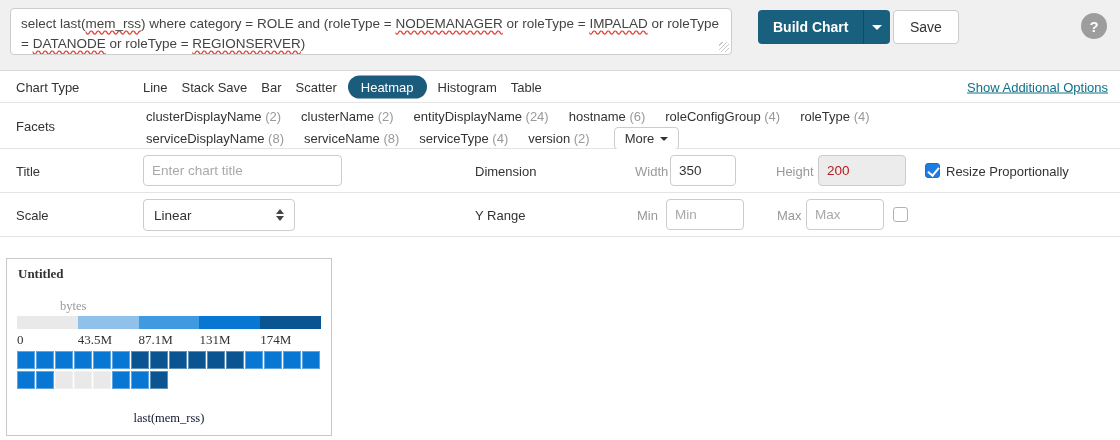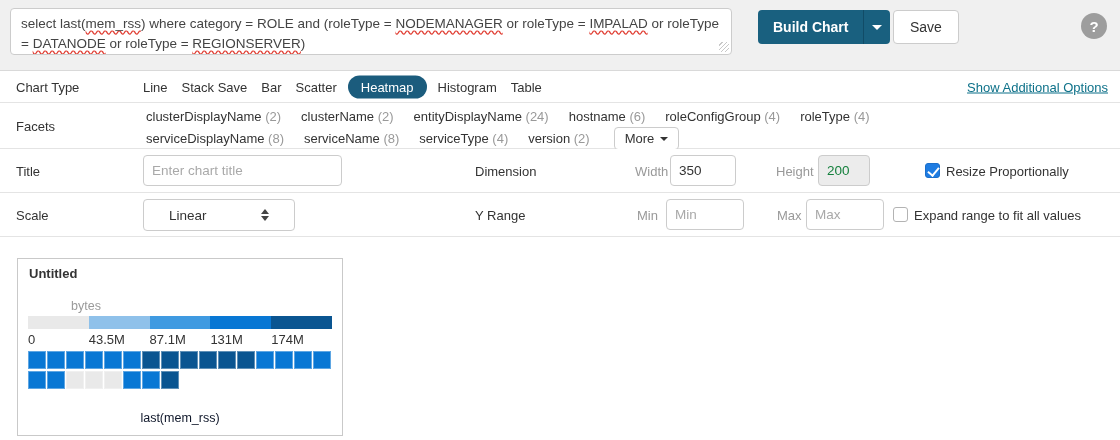--- a/index.html
+++ b/index.html
@@ -51,44 +51,44 @@
   .text-input { height: 31px; border: 1px solid #ccc; border-radius: 4px; padding: 0 8px; font-size: 13.5px;
     font-family: inherit; color: #333; background: #fff; }
   .text-input::placeholder { color: #a9a9a9; }
   .gray-label { color: #999; }
 
   .title-input { position: absolute; left: 143px; top: 6px; width: 199px; }
   .dim-label { position: absolute; left: 475px; top: 50%; transform: translateY(-50%); }
   .width-label { position: absolute; left: 635px; top: 50%; transform: translateY(-50%); }
   .width-input { position: absolute; left: 670px; top: 6px; width: 66px; }
   .height-label { position: absolute; left: 776px; top: 50%; transform: translateY(-50%); }
-  .height-input { position: absolute; left: 818px; top: 6px; width: 52px; background: #ececec; color: #15803d; }
+  .height-input { position: absolute; left: 818px; top: 6px; width: 88px; background: #ececec; color: #b91c1c; }
   .resize-check { position: absolute; left: 925px; top: 14px; }
   .resize-text { position: absolute; left: 946px; top: 50%; transform: translateY(-50%); }
 
   .select-box { position: absolute; left: 143px; top: 6px; width: 152px; height: 32px; border: 1px solid #ccc;
-    border-radius: 4px; background: #fff; display: flex; align-items: center; padding: 0 25px; cursor: pointer; font-size: 13.5px; }
+    border-radius: 4px; background: #fff; display: flex; align-items: center; padding: 0 10px; cursor: pointer; font-size: 13.5px; }
   .select-arrows { margin-left: auto; display: flex; flex-direction: column; gap: 2px; align-items: center; }
   .tri-up { width: 0; height: 0; border-left: 4px solid transparent; border-right: 4px solid transparent; border-bottom: 5px solid #444; }
   .tri-dn { width: 0; height: 0; border-left: 4px solid transparent; border-right: 4px solid transparent; border-top: 5px solid #444; }
   .yrange-label { position: absolute; left: 475px; top: 50%; transform: translateY(-50%); }
   .min-label { position: absolute; left: 637px; top: 50%; transform: translateY(-50%); }
   .min-input { position: absolute; left: 666px; top: 6px; width: 78px; }
   .max-label { position: absolute; left: 777px; top: 50%; transform: translateY(-50%); }
   .max-input { position: absolute; left: 806px; top: 6px; width: 78px; }
   .expand-check { position: absolute; left: 893px; top: 14px; }
   .expand-text { position: absolute; left: 914px; top: 50%; transform: translateY(-50%); }
 
   .cb { display: inline-block; width: 15px; height: 15px; border: 1px solid #b3b3b3; border-radius: 3px; background: #fff; position: relative; cursor: pointer; }
   .cb.checked { background: #1e7ce2; border-color: #1b6fcb; }
   .cb.checked::after { content: ""; position: absolute; left: 4px; top: 1px; width: 5px; height: 9px;
     border: solid #fff; border-width: 0 2px 2px 0; transform: rotate(40deg); }
 
   
-  .chart-card { position: absolute; left: 17px; top: 258px; width: 326px; height: 178px; background: #fff; border: 1px solid #c9c9c9; }
+  .chart-card { position: absolute; left: 6px; top: 258px; width: 326px; height: 178px; background: #fff; border: 1px solid #c9c9c9; font-family: Liberation Serif, serif; }
   .card-title { position: absolute; left: 11px; top: 7px; font-weight: bold; color: #333; }
   .card-unit { position: absolute; left: 11px; top: 40px; color: #9a9a9a; font-size: 12.5px; padding-left: 42px; }
   .legend-bar { position: absolute; left: 10px; top: 57px; width: 304px; height: 13px; display: flex; }
   .legend-seg { flex: 1 1 0; }
   .legend-labels { position: absolute; left: 10px; top: 73px; width: 304px; height: 16px; }
   .legend-labels span { position: absolute; top: 0; white-space: nowrap; color: #333; }
   .hm-grid { position: absolute; left: 10px; top: 92px; }
   .hm-row { display: flex; gap: 1px; margin-bottom: 2px; }
   .hm-cell { width: 18px; height: 18px; box-shadow: inset 0 0 0 1px rgba(255,255,255,0.35); }
   .card-caption { position: absolute; left: 0; top: 152px; width: 100%; text-align: center; color: #0f172a; font-size: 12.5px; }
@@ -170,21 +170,20 @@
         <span class="tri-up"></span>
           <span class="tri-dn"></span>
       </span>
     </div>
     <div class="yrange-label">Y Range</div>
     <div class="min-label gray-label">Min</div>
     <input class="text-input min-input" placeholder="Min" style="">
     <div class="max-label gray-label">Max</div>
     <input class="text-input max-input" placeholder="Max" style="">
     <span class="cb expand-check"></span>
-    <div class="expand-text">Expand range to fit all values</div>
   </div>
 
   <div class="chart-card">
     <div class="card-title">Untitled</div>
     <div class="card-unit">bytes</div>
     <div class="legend-bar" id="legend-bar">
         <div class="legend-seg" style="background: rgb(233, 233, 233);"></div>
         <div class="legend-seg" style="background: rgb(143, 193, 234);"></div>
         <div class="legend-seg" style="background: rgb(63, 154, 225);"></div>
         <div class="legend-seg" style="background: rgb(8, 119, 212);"></div>

